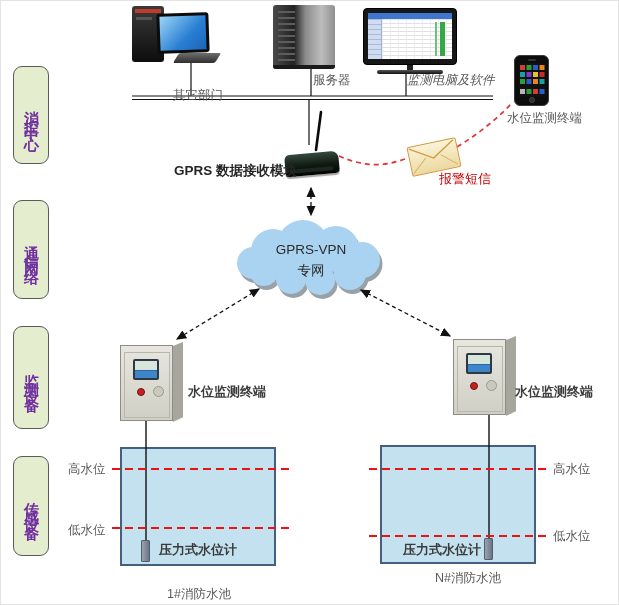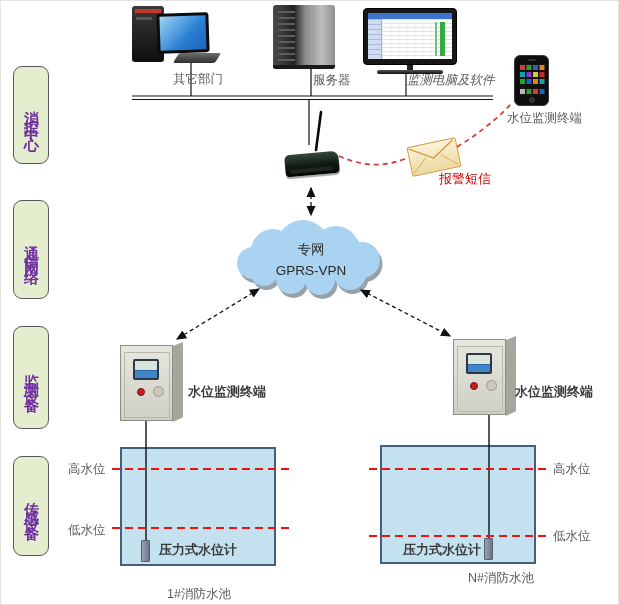--- a/index.html
+++ b/index.html
@@ -256,38 +256,39 @@
           <div class="cab-screen-bot"></div>
         </div>
       <div class="cab-btn-red"></div>
       <div class="cab-btn-gray"></div>
     </div>
   </div>
 
   <div class="sensor" style="left:140px;top:539px;"></div>
   <div class="sensor" style="left:483px;top:537px;"></div>
 
-  <div class="lbl" style="left:172px;top:71px;">其它部门</div>
+  <div class="lbl" style="left:172px;top:87px;">其它部门</div>
   <div class="lbl" style="left:312px;top:72px;">服务器</div>
   <div class="lbl" style="left:406px;top:72px;font-style:italic;">监测电脑及软件</div>
   <div class="lbl" style="left:506px;top:110px;">水位监测终端</div>
+  <div class="lbl lbl-bold" style="left:173px;top:162px;">GPRS 数据接收模块</div>
   <div class="lbl lbl-red" style="left:414px;top:171px;margin-left:24px;">报警短信</div>
 
   <div class="cloud-lbl">
+    <div>GPRS-VPN</div>
     <div>专网</div>
-    <div>GPRS-VPN</div>
   </div>
 
   <div class="lbl lbl-term" style="left:187px;top:384px;">水位监测终端</div>
   <div class="lbl lbl-term" style="left:514px;top:384px;">水位监测终端</div>
 
   <div class="lbl" style="left:67px;top:461px;">高水位</div>
   <div class="lbl" style="left:67px;top:522px;">低水位</div>
   <div class="lbl" style="left:552px;top:461px;">高水位</div>
   <div class="lbl" style="left:552px;top:528px;">低水位</div>
 
   <div class="lbl lbl-term" style="left:158px;top:542px;">压力式水位计</div>
   <div class="lbl lbl-term" style="left:402px;top:542px;">压力式水位计</div>
 
   <div class="lbl" style="left:166px;top:586px;">1#消防水池</div>
-  <div class="lbl" style="left:434px;top:570px;margin-left:33px;">N#消防水池</div>
+  <div class="lbl" style="left:434px;top:570px;">N#消防水池</div>
 
 </div>
 
 </body></html>

